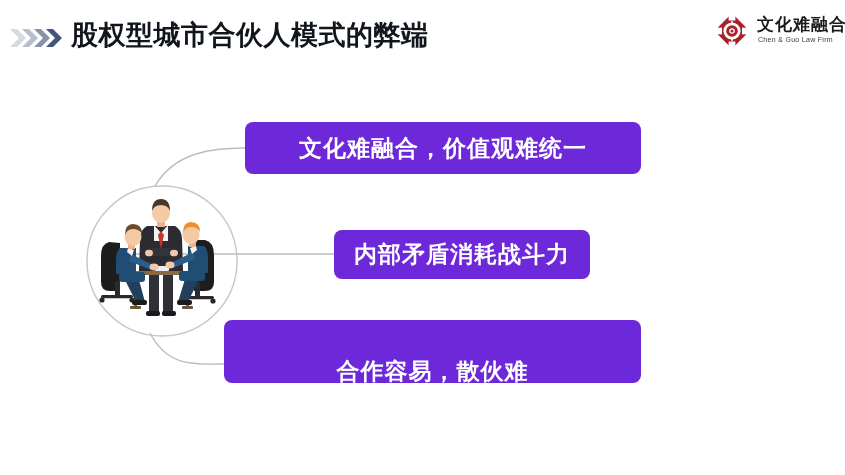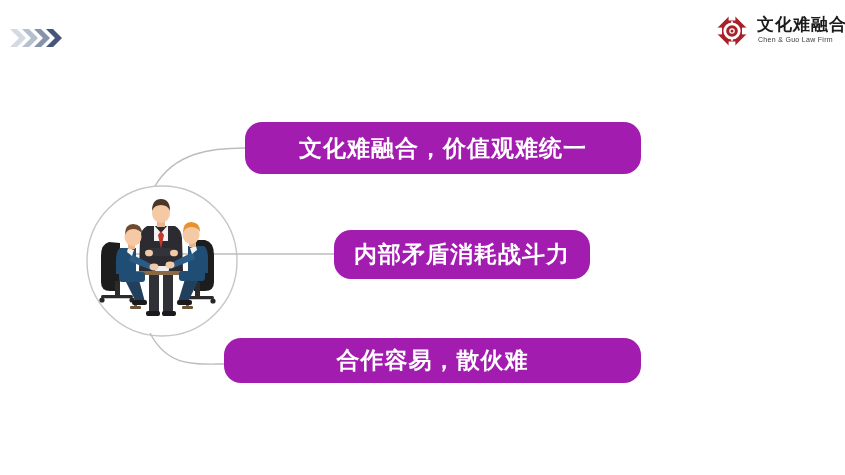--- a/index.html
+++ b/index.html
@@ -92,38 +92,38 @@
   #connectors {
     position: absolute;
     left: 0;
     top: 0;
     width: 845px;
     height: 407px;
   }
 
   .node-box {
     position: absolute;
-    background: #a21caf;
-    border-radius: 17px;
+    background: #6d28d9;
+    border-radius: 8px;
     display: flex;
     align-items: center;
     justify-content: center;
     box-sizing: border-box;
   }
   .node-label {
     color: #ffffff;
     font-size: 23px;
     font-weight: bold;
     letter-spacing: 1px;
     white-space: nowrap;
     line-height: 1;
   }
   #node-1 { left: 245px; top: 54px;  width: 396px; height: 52px; }
   #node-2 { left: 334px; top: 162px; width: 256px; height: 49px; }
-  #node-3 { left: 224px; top: 270px; width: 417px; height: 45px; }
+  #node-3 { left: 224px; top: 252px; width: 417px; height: 63px; align-items: flex-end; }
 
   
   #illustration {
     position: absolute;
     left: 87px;
     top: 118px;
     width: 150px;
     height: 150px;
   }
 </style>
@@ -136,20 +136,21 @@
 
     <div id="chevrons">
       <svg width="58" height="22" viewBox="0 0 58 22" xmlns="http://www.w3.org/2000/svg">
         <polygon points="0,2 7,2 16,11 7,20 0,20 9,11" fill="#d4d9e2"></polygon>
         <polygon points="12,2 19,2 28,11 19,20 12,20 21,11" fill="#b6bfce"></polygon>
         <polygon points="24,2 31,2 40,11 31,20 24,20 33,11" fill="#8793ab"></polygon>
         <polygon points="36,2 43,2 52,11 43,20 36,20 45,11" fill="#46557a"></polygon>
       </svg>
     </div>
 
+    <div id="page-title">股权型城市合伙人模式的弊端</div>
 
     <div id="logo">
       <div id="logo-mark">
         <svg width="38" height="38" viewBox="0 0 38 38" xmlns="http://www.w3.org/2000/svg">
           <g>
             <rect x="6.5" y="6.5" width="25" height="25" transform="rotate(45 19 19)" fill="#a82028"></rect>
             <rect x="0.5" y="15.6" width="8.5" height="6.8" fill="#ffffff"></rect>
             <rect x="29" y="15.6" width="8.5" height="6.8" fill="#ffffff"></rect>
             <rect x="15.6" y="0.5" width="6.8" height="8.0" fill="#ffffff"></rect>
             <rect x="15.6" y="29.5" width="6.8" height="8.0" fill="#ffffff"></rect>

